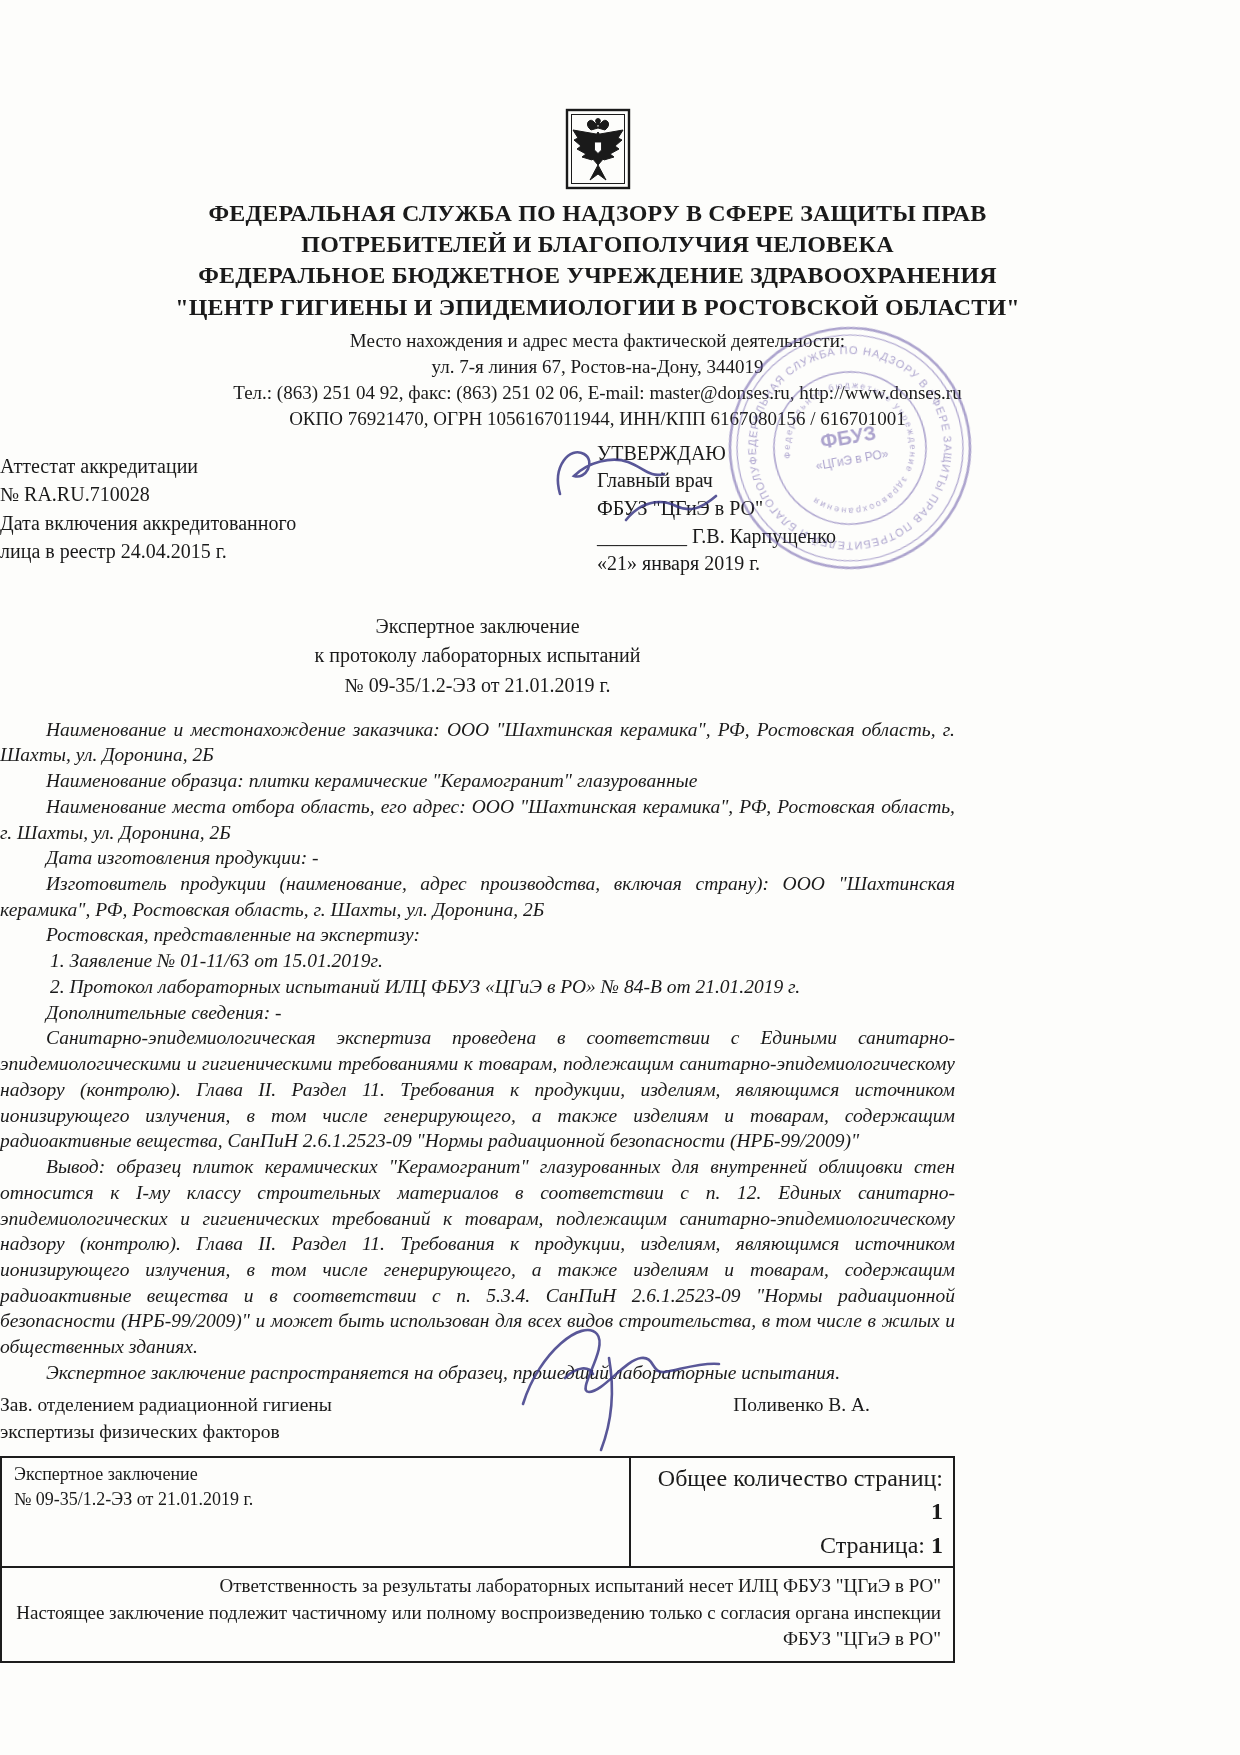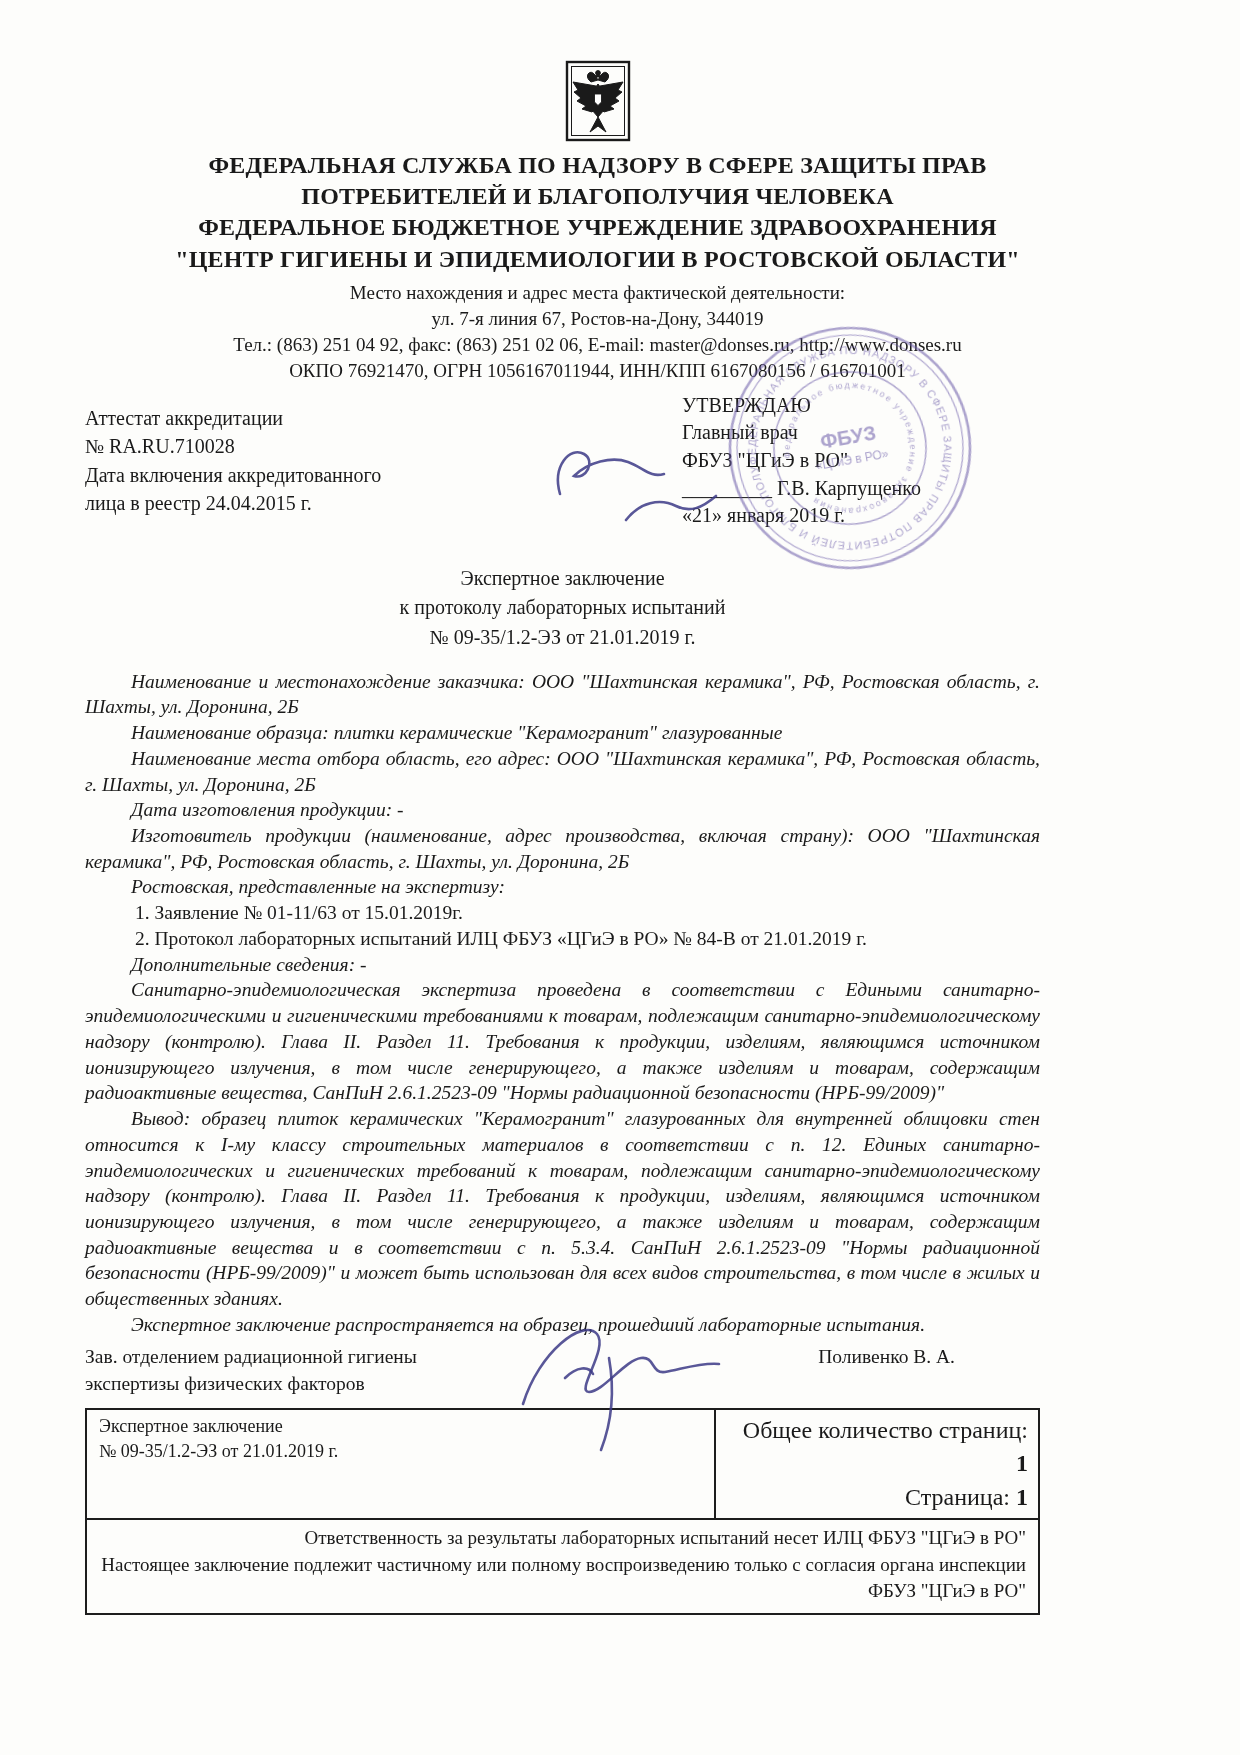--- a/index.html
+++ b/index.html
@@ -2,37 +2,37 @@
 <html style="--ink: #1a1a1a; --stamp: #6a5aa8; --signature: #3c3a86;"><head>
 <meta charset="utf-8">
 <style>
   * { margin:0; padding:0; box-sizing:border-box; }
   html,body { background:#ffffff; }
   .page {
     position:relative; width:1240px; height:1755px; background:#fdfdfb;
     font-family:"Liberation Serif","DejaVu Serif",serif; color:var(--ink,#161616);
     overflow:hidden; margin:0 auto;
   }
-  .head-center { padding-top:60px; text-align:center; padding-right:45px; }
+  .head-center { padding-top:108px; text-align:center; padding-right:45px; }
   .emblem { display:inline-block; margin-bottom:4px; }
   .header-line { font-weight:700; font-size:24px; line-height:1.3; letter-spacing:.2px; }
   .addr-block { margin-top:5px; }
   .addr-line { font-size:19px; line-height:1.37; }
 
-  .content { margin-left:85px; width:955px; position:relative; }
+  .content { width:955px; position:relative; }
 
   .two-col { position:relative; margin-top:20px; height:132px; }
   .accreditation { font-size:20px; line-height:1.42; }
   .approval { position:absolute; left:597px; top:-12px; font-size:20px; line-height:1.38; }
 
   .doc-title { margin-top:28px; text-align:center; font-size:20px; line-height:1.48; }
 
   .body-text { margin-top:16px; font-size:19.5px; line-height:1.32; text-align:justify; }
   .para { text-indent:46px;font-style:italic; }
-  .list-item { padding-left:50px; text-align:left; }
+  .list-item { padding-left:50px; text-align:left;font-style:italic; }
 
   .signoff { margin-top:6px; display:flex; justify-content:space-between; padding-right:85px;
              font-size:19.5px; line-height:1.38; }
 
   .footer-table { margin-top:10px; width:100%; border-collapse:collapse; }
   .footer-table td { border:2px solid #1d1d1d; vertical-align:top; }
   .ft-left  { width:66%; padding:4px 12px; font-size:18px; line-height:1.4; }
   .ft-right { padding:4px 10px; font-size:24px; line-height:1.4; text-align:right; }
   .ft-center{ padding:5px 12px 8px; font-size:19px; line-height:1.4; text-align:right; }
   .b { font-weight:700; }

